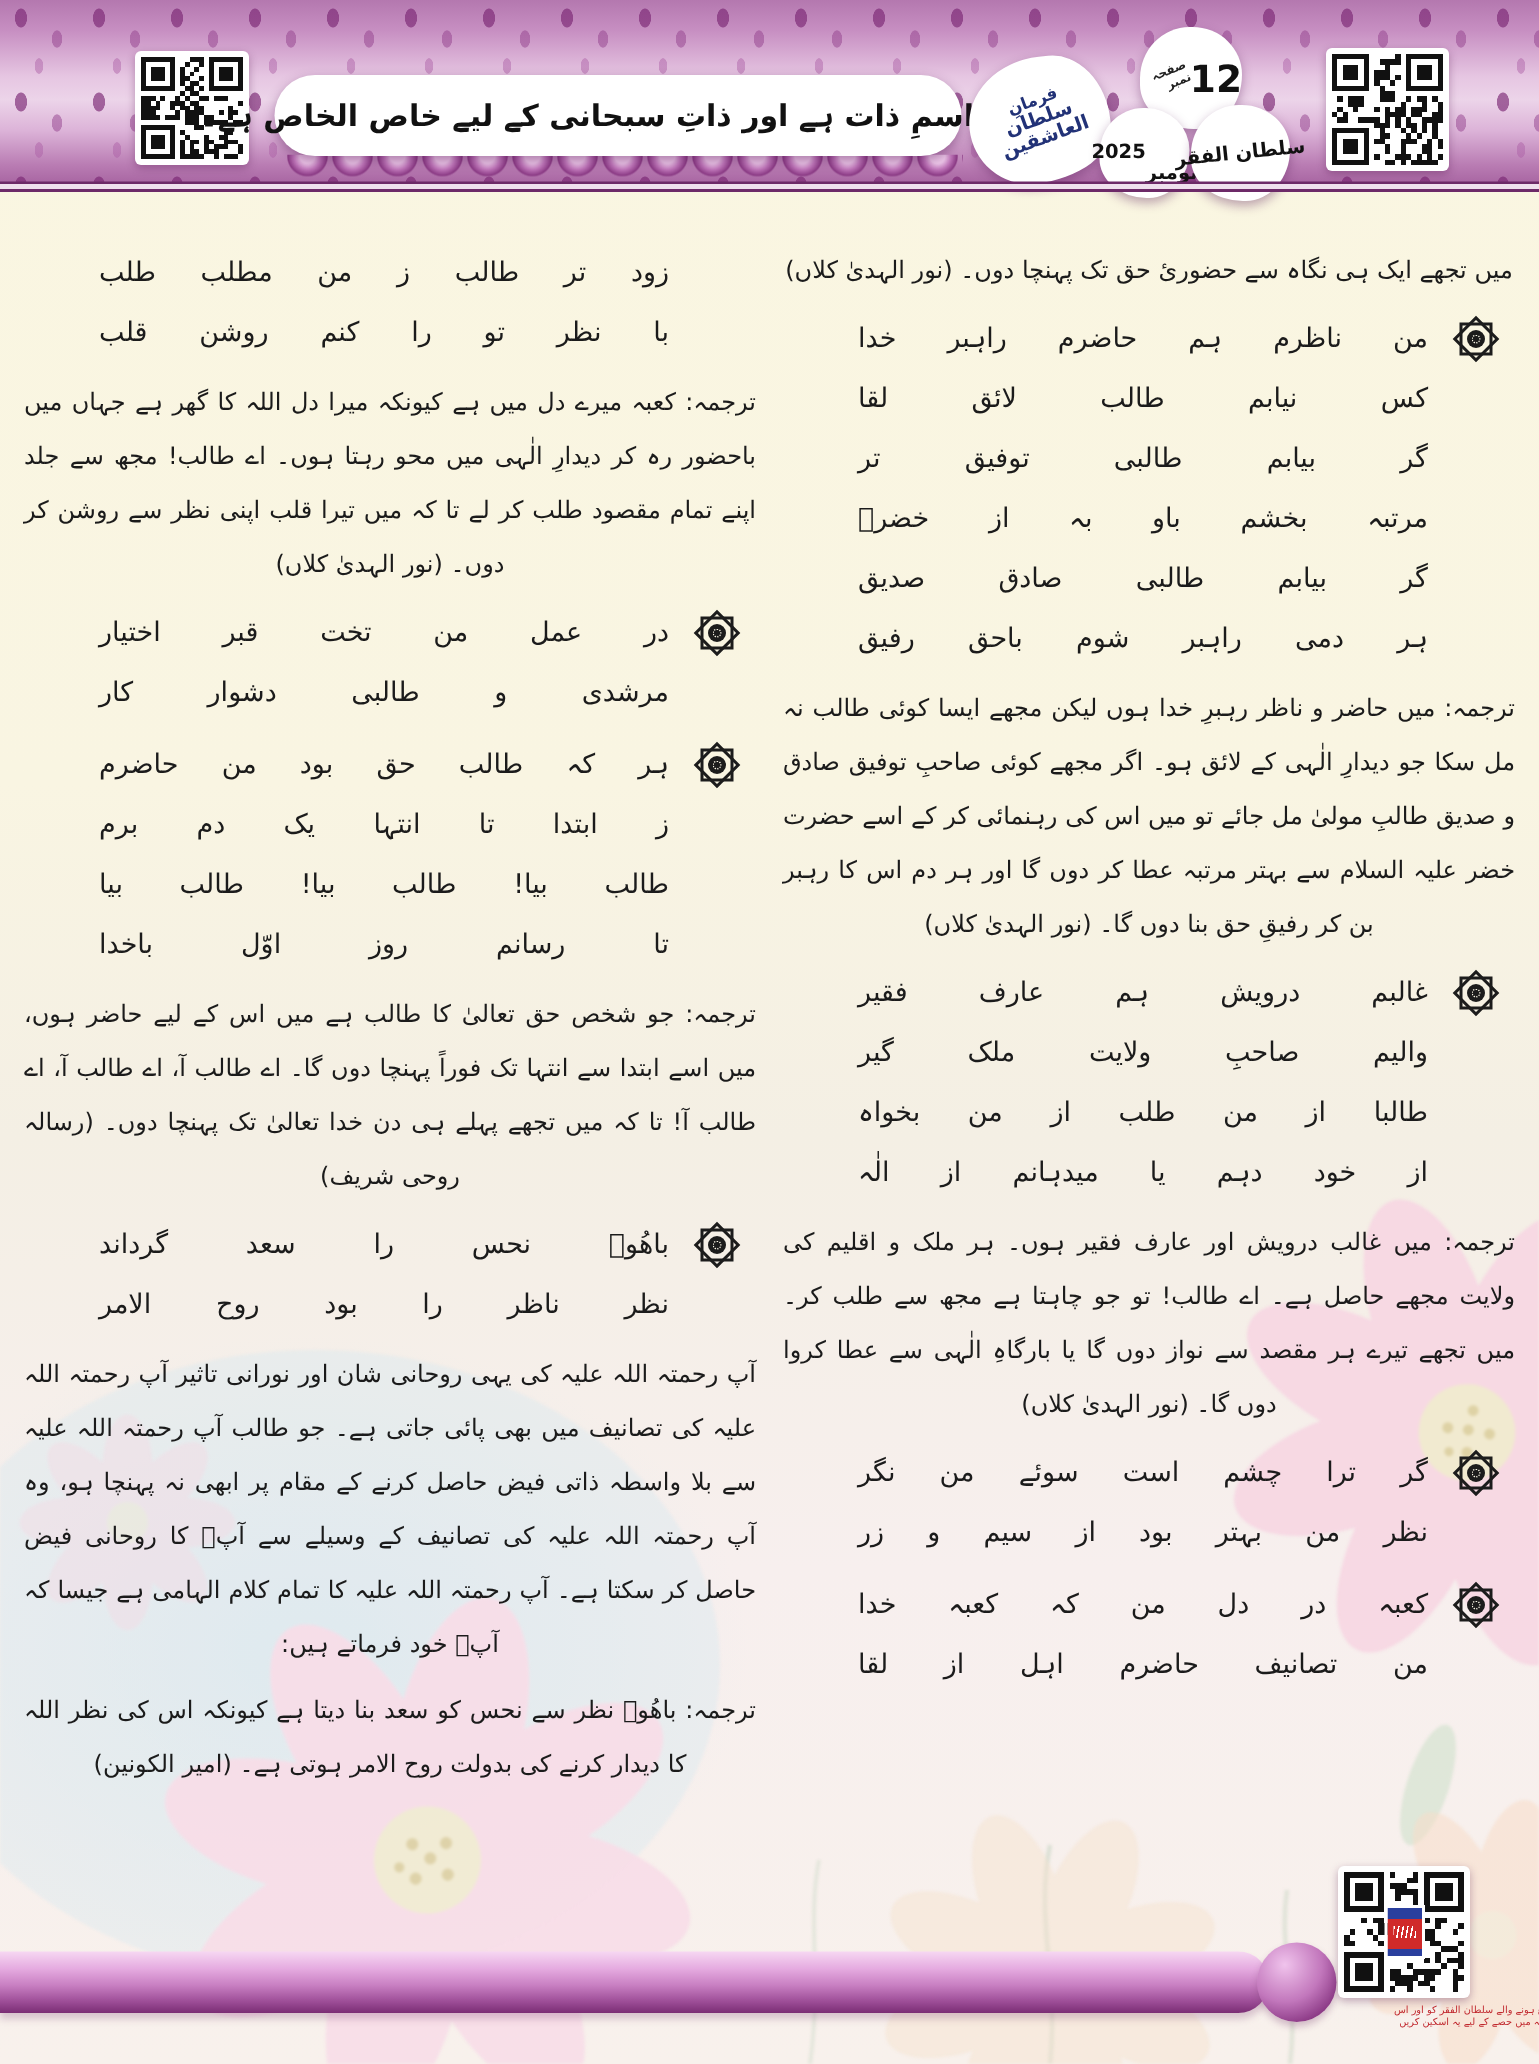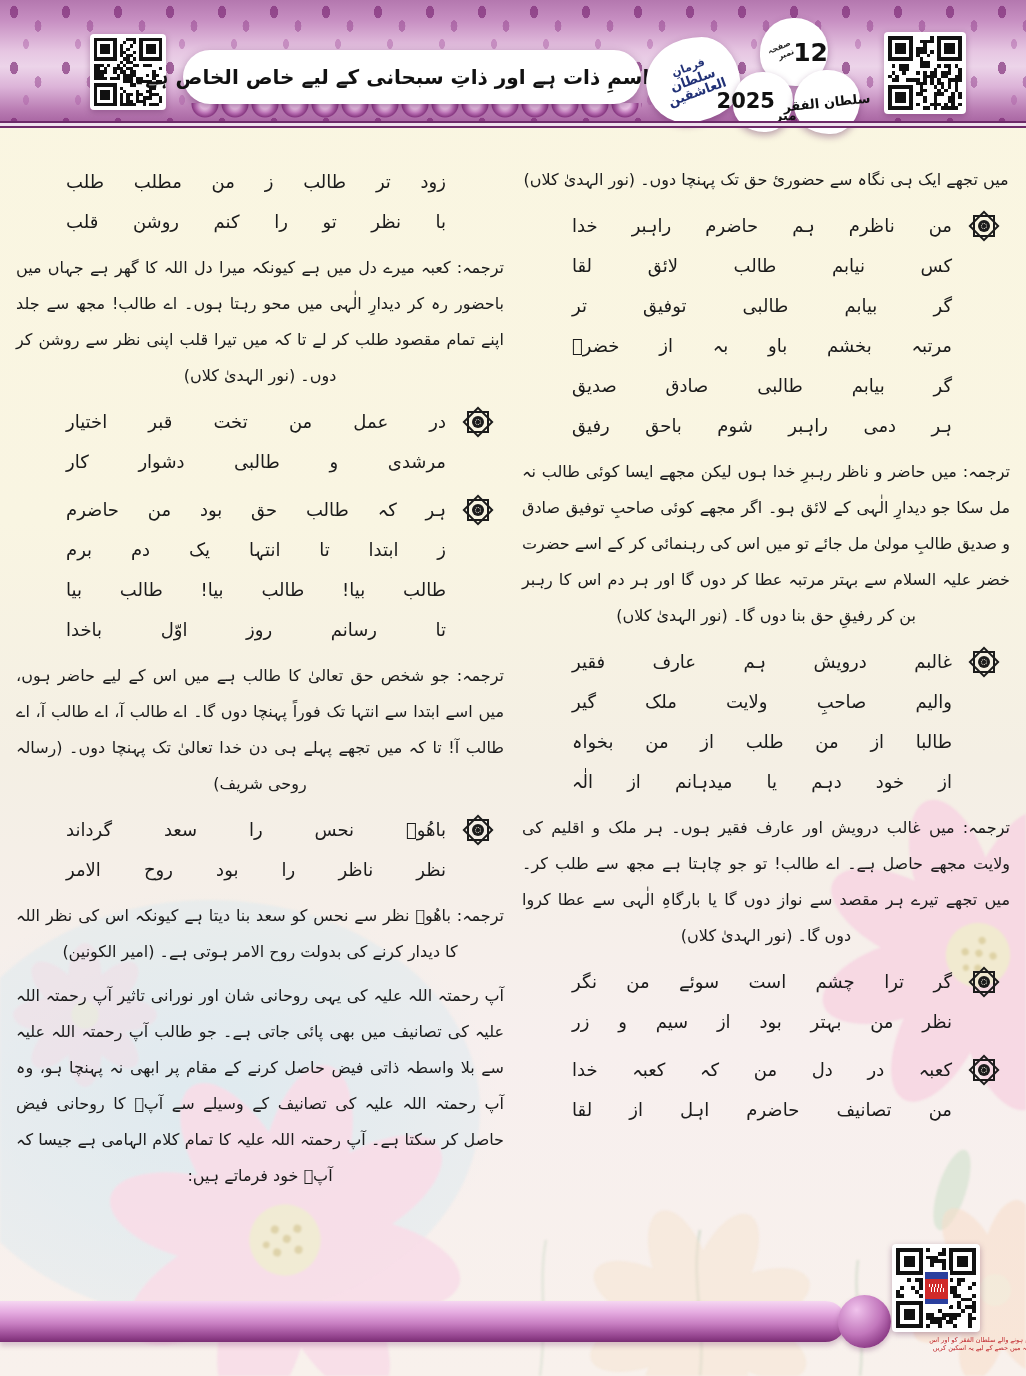--- a/index.html
+++ b/index.html
@@ -34,21 +34,21 @@
   .bubble .inner{transform:rotate(-14deg);text-align:center;color:#223277;line-height:1.05;}
   .bubble .b1{display:block;font-size:11px;font-weight:bold;}
   .bubble .b2{display:block;font-size:13px;font-weight:bold;}
   .blob{position:absolute;background:#fff;border-radius:50% 50% 46% 54%/52% 48% 55% 45%;
     box-shadow:0 3px 7px rgba(90,30,90,.4);display:flex;flex-direction:row;align-items:center;justify-content:center;}
   .blob-page{left:760px;top:18px;width:68px;height:68px;}
   .blob-page .num{font-size:25px;font-weight:bold;color:#111;line-height:1;font-family:"DejaVu Sans",sans-serif;}
   .blob-page .pglabel{font-size:8px;font-weight:bold;color:#222;transform:rotate(-22deg);margin-top:2px;}
   .blob-date{left:733px;top:72px;width:60px;height:60px;}
   .blob-date .month{font-size:13px;font-weight:bold;color:#111;line-height:1.1;margin-top:28px;}
-  .blob-date .year{font-size:21px;font-weight:bold;color:#111;line-height:1.1;font-family:"DejaVu Sans",sans-serif;}
+  .blob-date .year{font-size:13px;font-weight:bold;color:#111;line-height:1.1;font-family:"DejaVu Sans",sans-serif;}
   .blob-logo{left:794px;top:70px;width:66px;height:64px;}
   .blob-logo span{font-size:13px;font-weight:bold;color:#111;transform:rotate(-6deg);white-space:nowrap;}
   
   .decor{position:absolute;left:0;top:760px;width:1026px;height:616px;z-index:1;filter:blur(1px);pointer-events:none;}
   
   .cols{position:absolute;left:16px;top:160px;width:994px;z-index:2;display:flex;gap:18px;direction:rtl;}
   .col{width:488px;color:#1b1b1b;}
   .para{margin:2px 0 8px;font-size:16px;line-height:36px;text-align:justify;text-align-last:center;}
   .verse{position:relative;margin:2px 0 8px;padding:0 58px 0 50px;}
   .verse-line{display:flex;justify-content:space-between;font-size:18px;line-height:40px;}
@@ -659,22 +659,22 @@
           </div>
         <div class="verse-line">
             <span>نظر</span>
             <span>ناظر</span>
             <span>را</span>
             <span>بود</span>
             <span>روح</span>
             <span>الامر</span>
           </div>
       </div>
+      <p class="para">آپ رحمتہ اللہ علیہ کی یہی روحانی شان اور نورانی تاثیر آپ رحمتہ اللہ علیہ کی تصانیف میں بھی پائی جاتی ہے۔ جو طالب آپ رحمتہ اللہ علیہ سے بلا واسطہ ذاتی فیض حاصل کرنے کے مقام پر ابھی نہ پہنچا ہو، وہ آپ رحمتہ اللہ علیہ کی تصانیف کے وسیلے سے آپؒ کا روحانی فیض حاصل کر سکتا ہے۔ آپ رحمتہ اللہ علیہ کا تمام کلام الہامی ہے جیسا کہ آپؒ خود فرماتے ہیں:</p>
       <p class="para">ترجمہ: باھُوؒ نظر سے نحس کو سعد بنا دیتا ہے کیونکہ اس کی نظر اللہ کا دیدار کرنے کی بدولت روح الامر ہوتی ہے۔ (امیر الکونین)</p>
-      <p class="para">آپ رحمتہ اللہ علیہ کی یہی روحانی شان اور نورانی تاثیر آپ رحمتہ اللہ علیہ کی تصانیف میں بھی پائی جاتی ہے۔ جو طالب آپ رحمتہ اللہ علیہ سے بلا واسطہ ذاتی فیض حاصل کرنے کے مقام پر ابھی نہ پہنچا ہو، وہ آپ رحمتہ اللہ علیہ کی تصانیف کے وسیلے سے آپؒ کا روحانی فیض حاصل کر سکتا ہے۔ آپ رحمتہ اللہ علیہ کا تمام کلام الہامی ہے جیسا کہ آپؒ خود فرماتے ہیں:</p>
     </section>
 
   </div>
 
   <div class="footer-bar"></div>
   <div class="footer-cap"></div>
   <div class="qr qr-bottom">
       <svg xmlns="http://www.w3.org/2000/svg" viewBox="0 0 21 21" shape-rendering="crispEdges">
         <rect x="8" y="0" width="1" height="1"></rect>
         <rect x="12" y="0" width="1" height="1"></rect>

